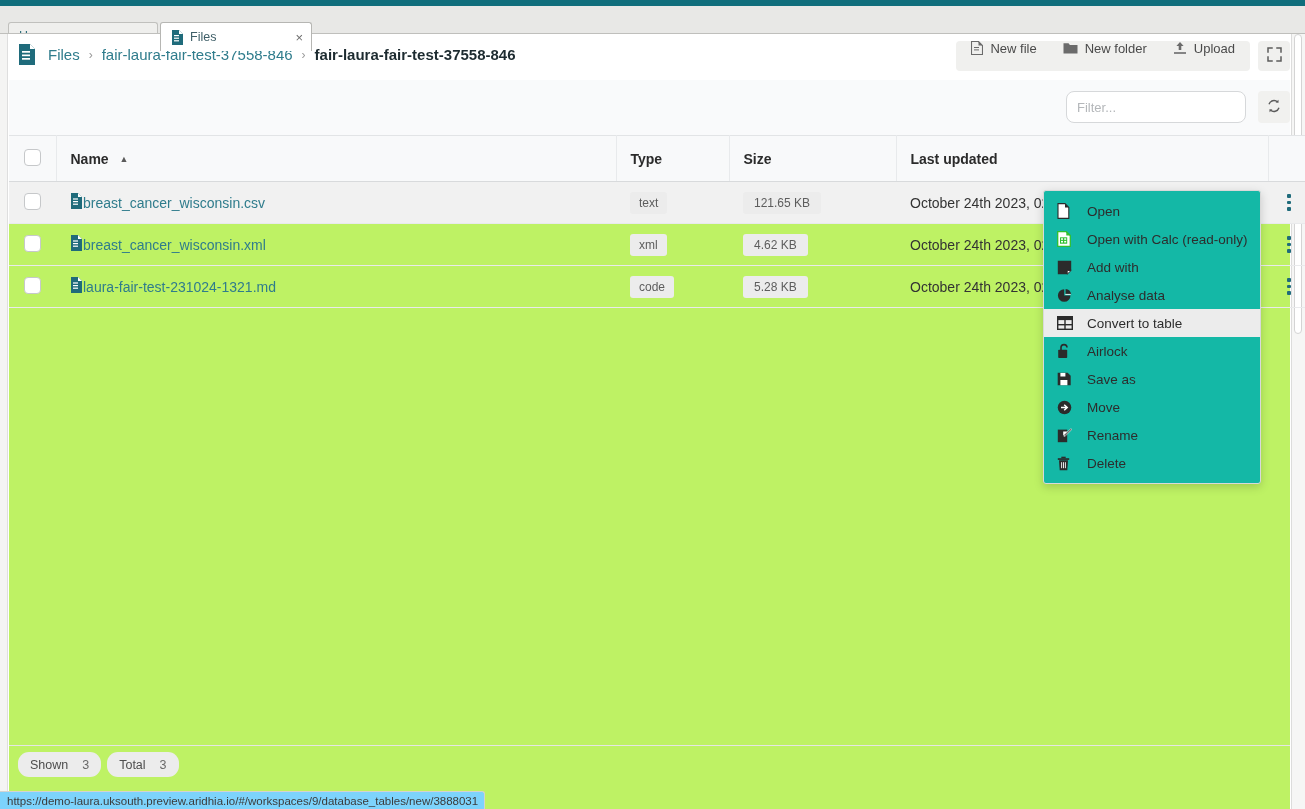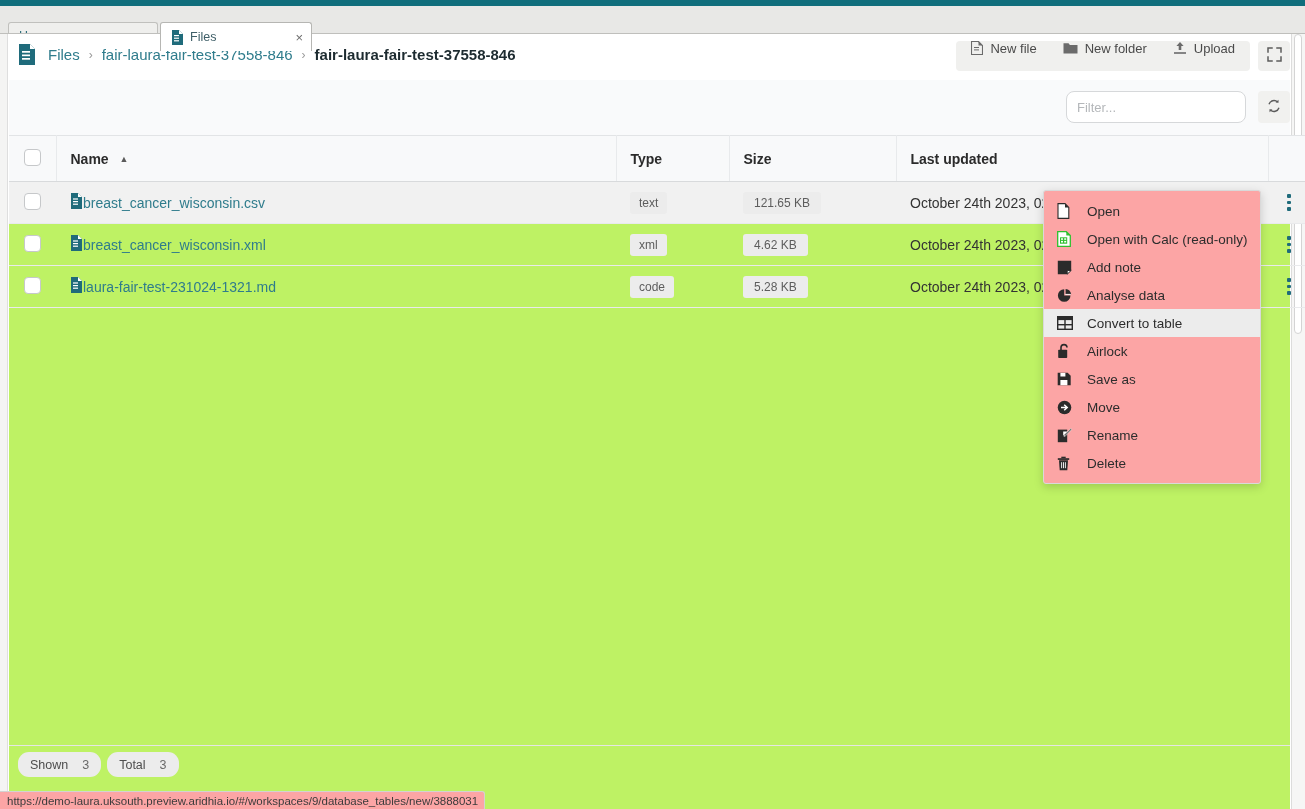--- a/index.html
+++ b/index.html
@@ -190,21 +190,21 @@
     display: flex; flex-direction: column; align-items: center;
     gap: 3px; cursor: pointer;
   }
   .kebab i { width: 3.5px; height: 3.5px; background: #1f6b7b; display: block; border-radius: 1px; }
 
   
   .ctxmenu {
     position: absolute;
     left: 1043px; top: 190px;
     width: 218px;
-    background: #fca5a5;
+    background: #14b8a6;
     border: 1px solid #d9d9d9;
     border-radius: 3px;
     box-shadow: 0 3px 10px rgba(0,0,0,0.17);
     padding: 6px 0;
     z-index: 50;
   }
   .ctxitem {
     display: flex; align-items: center;
     height: 28px;
     padding: 0 14px 0 13px;
@@ -234,21 +234,21 @@
     height: 25px;
     padding: 0 12px;
     margin-right: 6px;
     font-size: 12.5px; color: #4e4e4e;
   }
   .stat .num { color: #6a6a6a; }
 
   .statusurl {
     position: absolute; left: 0; bottom: 0;
     height: 18px;
-    background: #fca5a5;
+    background: #7dd3fc;
     border: 1px solid #d3d3d1;
     border-left: none; border-bottom: none;
     border-radius: 0 3px 0 0;
     padding: 0 6px 0 7px;
     display: flex; align-items: center;
     font-size: 11.5px; color: #3b3b3b;
     z-index: 60;
     white-space: nowrap;
     font-family: "Liberation Sans", sans-serif;
   }
@@ -538,21 +538,21 @@
   </div>
 
   <div class="ctxitem">
     <span class="ctxicon">
       <svg width="15" height="15" viewBox="0 0 15 15">
         <path d="M0.8 0.8h13.4v9.6l-4 3.8H0.8z" fill="#2b2b2b"></path>
         <path d="M10.2 14.2v-3.8h4z" fill="#ffffff"></path>
         <path d="M10.2 10.4h4l-4 3.8z" fill="none" stroke="#2b2b2b" stroke-width="1"></path>
       </svg>
     </span>
-    <span>Add note</span>
+    <span>Add with</span>
   </div>
 
   <div class="ctxitem">
     <span class="ctxicon">
       <svg width="15" height="15" viewBox="0 0 15 15">
         <path d="M7.2 1.2A6.3 6.3 0 1 0 13.5 7.5H7.2Z" fill="#2b2b2b"></path>
         <path d="M8.6 0.9A6.3 6.3 0 0 1 14.2 6.2H8.6Z" fill="#2b2b2b"></path>
         <path d="M8.3 6.4h5.4" stroke="#ffffff" stroke-width="0.9"></path>
       </svg>
     </span>

